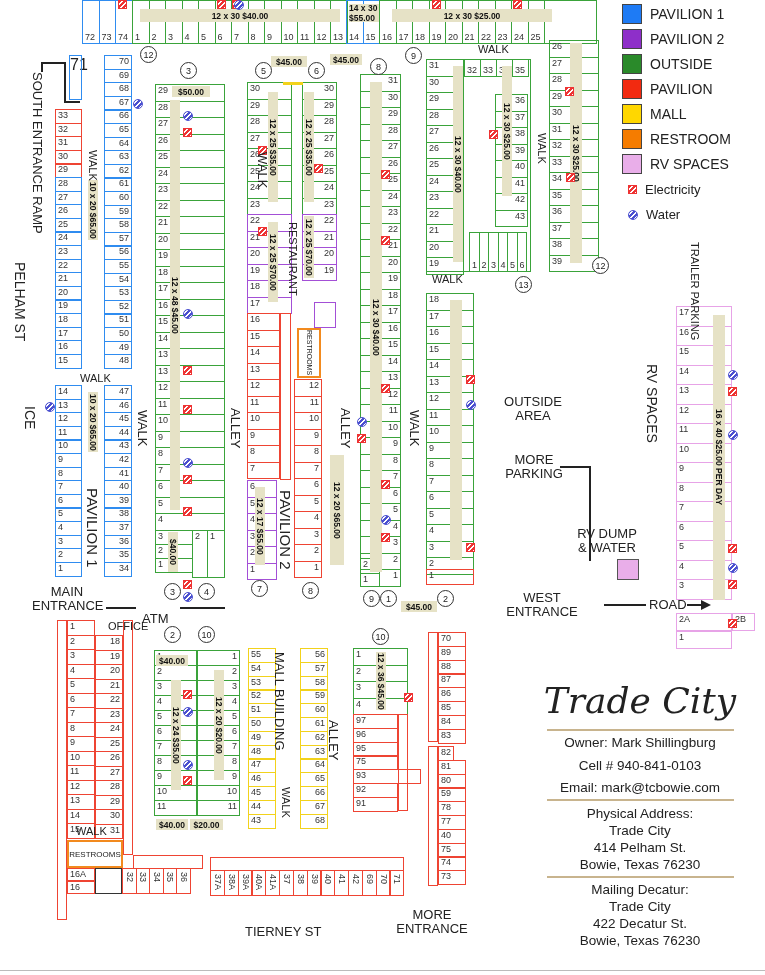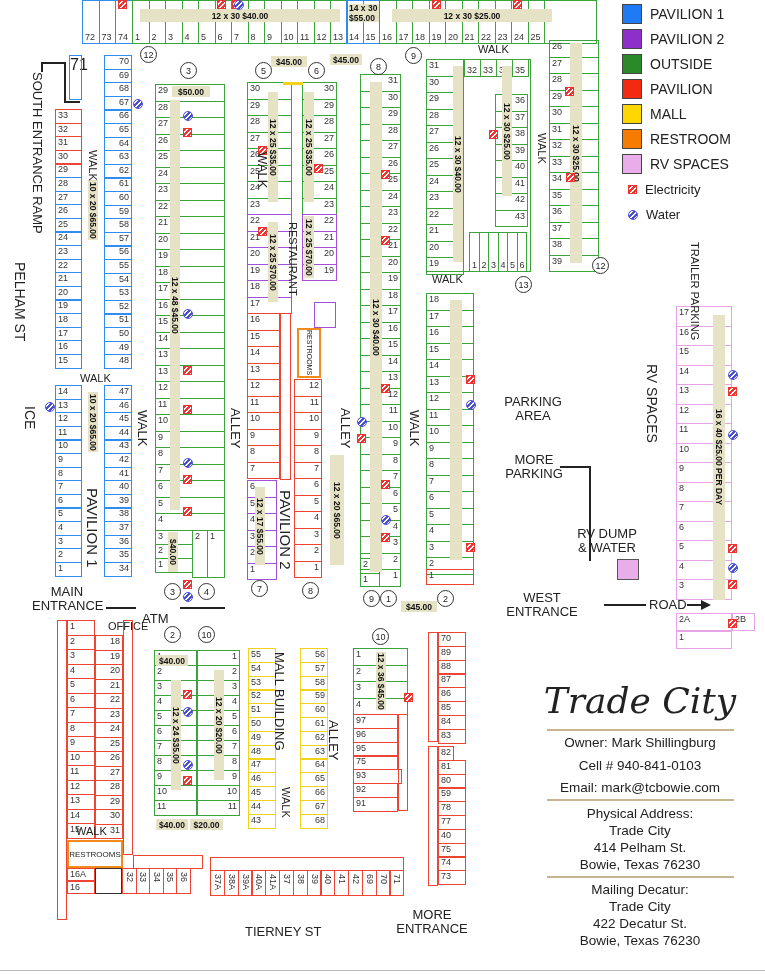--- a/index.html
+++ b/index.html
@@ -559,21 +559,21 @@
     <div class="cell c-yellow r" style="left: 300px; top: 799.8px; width: 28px; height: 15.1px;">67</div>
     <div class="cell c-yellow r" style="left: 300px; top: 813.6px; width: 28px; height: 15.1px;">68</div>
     <div class="cell c-green" style="left: 353px; top: 648px; width: 55px; height: 17.8px;">1</div>
     <div class="cell c-green" style="left: 353px; top: 664.5px; width: 55px; height: 17.8px;">2</div>
     <div class="cell c-green" style="left: 353px; top: 681px; width: 55px; height: 17.8px;">3</div>
     <div class="cell c-green" style="left: 353px; top: 697.5px; width: 55px; height: 17.8px;">4</div>
     <div class="cell c-red" style="left: 353px; top: 714px; width: 45px; height: 15.1px;">97</div>
     <div class="cell c-red" style="left: 353px; top: 727.8px; width: 45px; height: 15.1px;">96</div>
     <div class="cell c-red" style="left: 353px; top: 741.6px; width: 45px; height: 15.1px;">95</div>
     <div class="cell c-red" style="left: 353px; top: 755.4px; width: 45px; height: 15.1px;">75</div>
-    <div class="cell c-red" style="left: 353px; top: 769.2px; width: 49px; height: 15.1px;">93</div>
+    <div class="cell c-red" style="left: 353px; top: 769.2px; width: 68px; height: 15.1px;">93</div>
     <div class="cell c-red" style="left: 353px; top: 783px; width: 45px; height: 15.1px;">92</div>
     <div class="cell c-red" style="left: 353px; top: 796.8px; width: 45px; height: 15.1px;">91</div>
     <div class="blk c-red" style="left: 398px; top: 714px; width: 10px; height: 97px;"></div>
     <div class="price vt" style="left: 376px; top: 652px; width: 10px; height: 58px;">12 x 36  $45.00</div>
     <div class="elec" style="left: 404px; top: 693px;"></div>
     <div class="circle" style="left: 372px; top: 628px;">10</div>
     <div class="blk c-red" style="left: 428px; top: 632px; width: 10px; height: 110px;"></div>
     <div class="cell c-red" style="left: 438px; top: 632px; width: 28px; height: 15.1px;">70</div>
     <div class="cell c-red" style="left: 438px; top: 645.8px; width: 28px; height: 15.1px;">89</div>
     <div class="cell c-red" style="left: 438px; top: 659.6px; width: 28px; height: 15.1px;">88</div>
@@ -619,21 +619,21 @@
 <div class="lbl vt" style="left:84px;top:488px;font-size:15px;">PAVILION 1</div>
 <div class="lbl vt" style="left:228px;top:408px;">ALLEY</div>
 <div class="lbl vt" style="left:255px;top:152px;">WALK</div>
 <div class="lbl vt sm" style="left:286px;top:222px;">RESTAURANT</div>
 <div class="lbl vt" style="left:277px;top:490px;font-size:15px;">PAVILION 2</div>
 <div class="lbl vt" style="left:338px;top:408px;">ALLEY</div>
 <div class="lbl vt" style="left:407px;top:410px;">WALK</div>
 <div class="lbl sm" style="left:478px;top:44px;">WALK</div>
 <div class="lbl vt sm" style="left:535px;top:133px;">WALK</div>
 <div class="lbl sm" style="left:432px;top:274px;">WALK</div>
-<div class="lbl" style="left:498px;top:395px;width:70px;white-space:normal;">PARKING AREA</div>
+<div class="lbl" style="left:498px;top:395px;width:70px;white-space:normal;">OUTSIDE AREA</div>
 <div class="lbl" style="left:500px;top:453px;width:68px;white-space:normal;">MORE PARKING</div>
 <div class="lbl" style="left:573px;top:527px;width:68px;white-space:normal;">RV DUMP &amp; WATER</div>
 <div class="blk" style="left:617px;top:559px;width:22px;height:21px;background:#e9aee9;border:1px solid #555;"></div>
 <div class="lbl" style="left:502px;top:591px;width:80px;white-space:normal;">WEST ENTRANCE</div>
 <div class="lbl" style="left:649px;top:598px;">ROAD</div>
 <div class="abs" style="left:687px;top:604px;width:16px;height:2px;background:#222;"></div>
 <div class="abs" style="left:701px;top:600px;width:0;height:0;border-top:5px solid transparent;border-bottom:5px solid transparent;border-left:10px solid #222;"></div>
 <div class="lbl vt" style="left:644px;top:364px;font-size:14px;">RV SPACES</div>
 <div class="lbl vt sm" style="left:688px;top:242px;line-height:13px;">TRAILER PARKING</div>
 <div class="lbl" style="left:32px;top:585px;width:70px;white-space:normal;">MAIN ENTRANCE</div>

